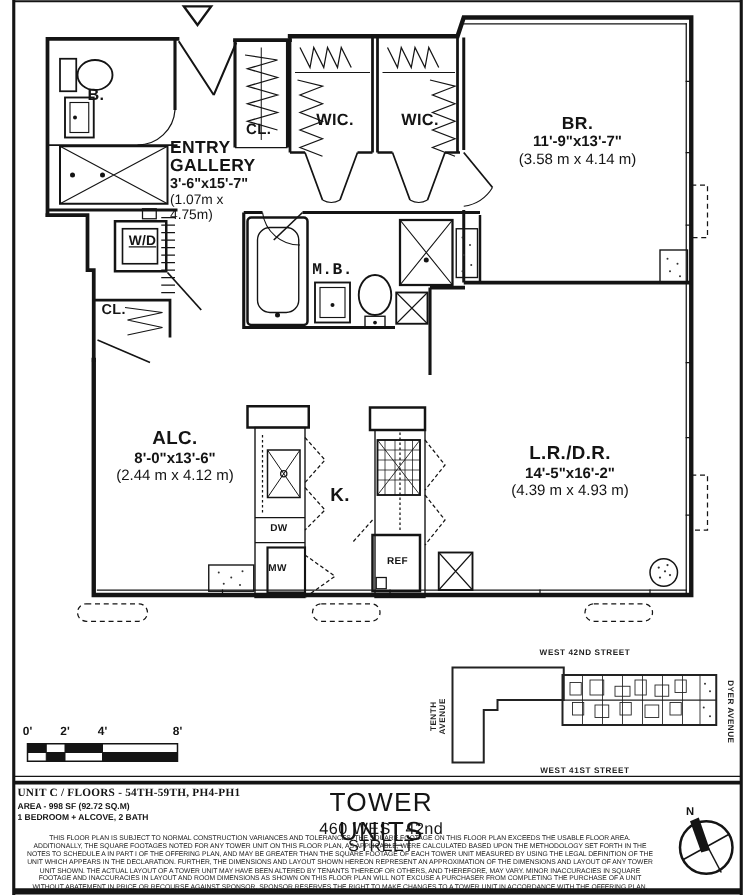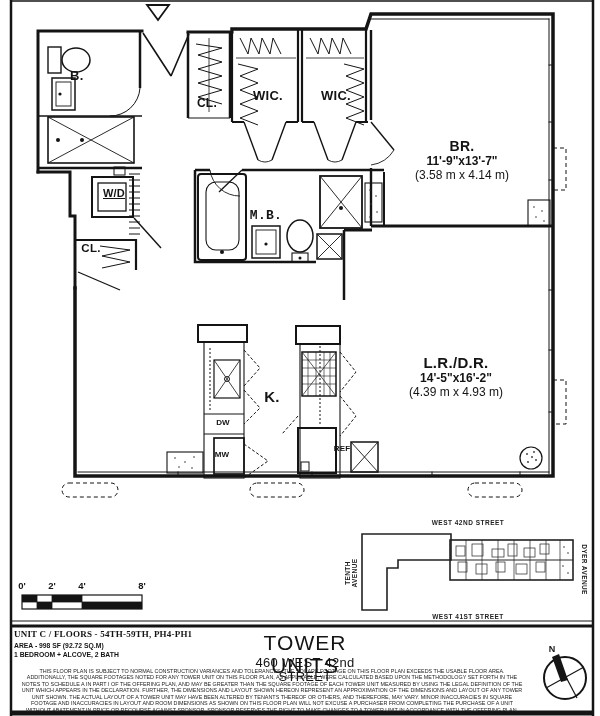--- a/index.html
+++ b/index.html
@@ -232,40 +232,50 @@
     <g stroke="#141414" fill="none">
       <circle cx="565" cy="678" r="21" stroke-width="2"></circle>
       <path d="M 546,688 L 584,667" stroke-width="1.2"></path>
       <path d="M 556,658 L 577,698" stroke-width="1.2"></path>
       <polygon points="552,657 559,654 568,680 561,682" fill="#141414" stroke="none"></polygon>
     </g>
   </svg>
 
   <div class="lbl room-name" style="left:70px;top:69px;width:40px;">B.</div>
 
+  <div class="lbl" style="left:136px;top:110px;width:78px;">
+    <div class="room-name" style="font-size:14px;">ENTRY GALLERY</div>
+    <div class="room-dim">3'-6"x15'-7"</div>
+    <div class="room-dim m">(1.07m x 4.75m)</div>
+  </div>
 
   <div class="lbl room-name c" style="left:189px;top:97px;width:36px;font-size:12px;">CL.</div>
   <div class="lbl room-name c" style="left:240px;top:89px;width:56px;">WIC.</div>
   <div class="lbl room-name c" style="left:308px;top:89px;width:56px;">WIC.</div>
 
   <div class="lbl c" style="left:397px;top:91px;width:130px;">
-    <div class="room-name" style="font-size:14px;margin-top:48px;">BR.</div>
+    <div class="room-name" style="font-size:14px;">BR.</div>
     <div class="room-dim" style="font-size:12px;">11'-9"x13'-7"</div>
     <div class="room-dim m" style="font-size:12px;">(3.58 m x 4.14 m)</div>
   </div>
 
   <div class="lbl room-name c" style="left:244px;top:209px;width:44px;font-family:Liberation Mono, monospace;">M.B.</div>
   <div class="lbl appl c" style="left:95px;top:188px;width:38px;font-size:11px;text-decoration:underline;">W/D</div>
   <div class="lbl room-name c" style="left:76px;top:242px;width:30px;font-size:11.5px;">CL.</div>
 
+  <div class="lbl c" style="left:70px;top:343px;width:140px;">
+    <div class="room-name big">ALC.</div>
+    <div class="room-dim" style="font-size:12px;">8'-0"x13'-6"</div>
+    <div class="room-dim m" style="font-size:12px;">(2.44 m x 4.12 m)</div>
+  </div>
 
   <div class="lbl room-name big c" style="left:258px;top:389px;width:28px;">K.</div>
   <div class="lbl appl c" style="left:208px;top:419px;width:30px;">DW</div>
   <div class="lbl appl c" style="left:214px;top:451px;width:16px;">MW</div>
-  <div class="lbl appl c" style="left:300px;top:445px;width:36px;margin-left:24px;">REF</div>
+  <div class="lbl appl c" style="left:300px;top:445px;width:36px;">REF</div>
 
   <div class="lbl c" style="left:386px;top:355px;width:140px;">
     <div class="room-name big">L.R./D.R.</div>
     <div class="room-dim" style="font-size:12px;">14'-5"x16'-2"</div>
     <div class="room-dim m" style="font-size:12px;">(4.39 m x 4.93 m)</div>
   </div>
 
   <div class="lbl scale-num" style="left:15px;top:581px;">0'</div>
   <div class="lbl scale-num" style="left:45px;top:581px;">2'</div>
   <div class="lbl scale-num" style="left:75px;top:581px;">4'</div>

